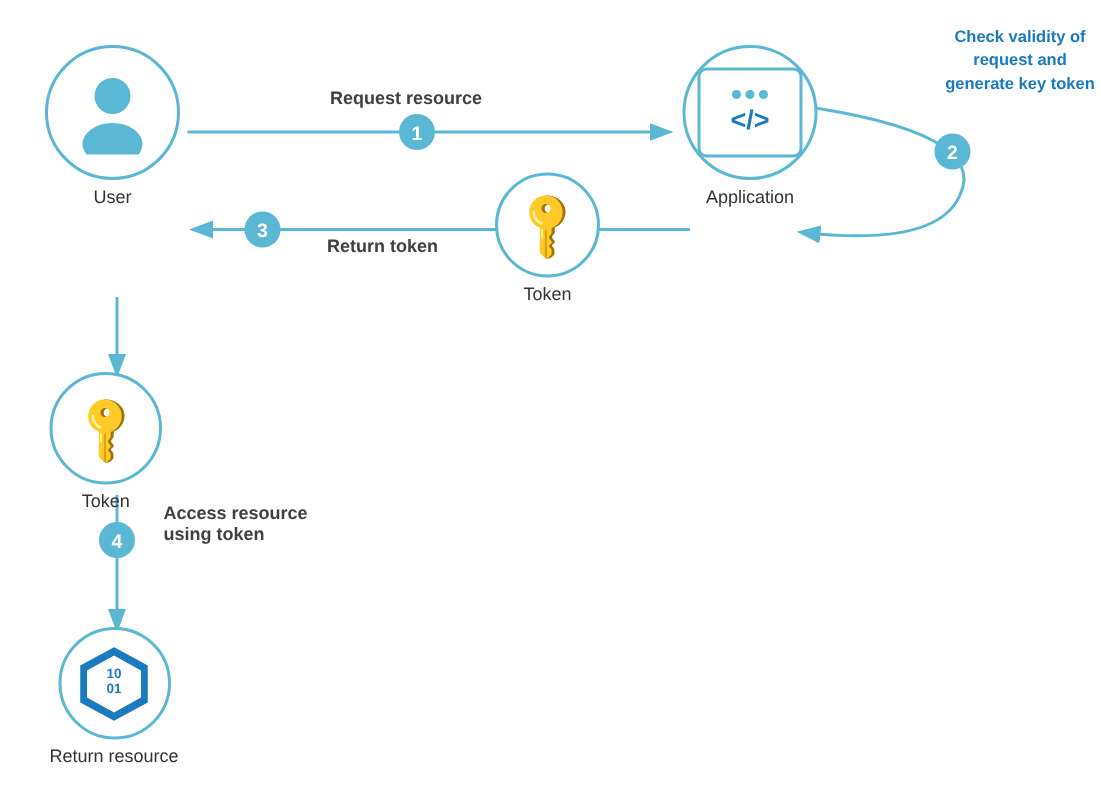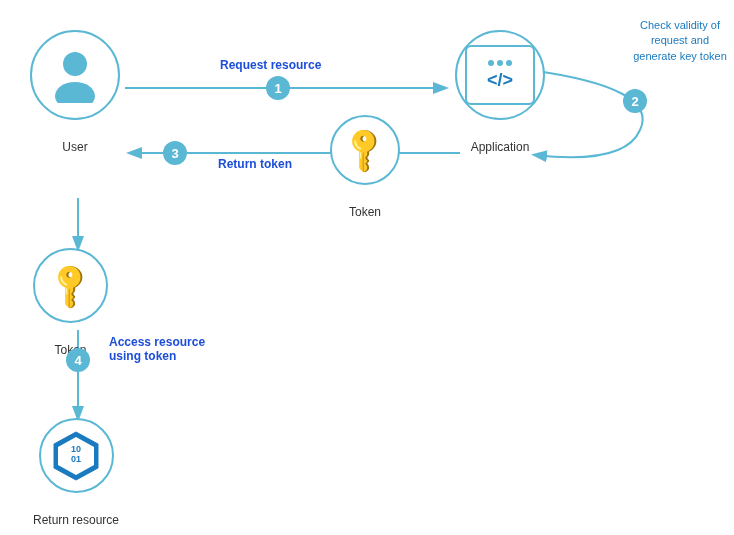--- a/index.html
+++ b/index.html
@@ -46,25 +46,25 @@
       font-weight: bold;
       display: flex;
       align-items: center;
       justify-content: center;
       width: 24px;
       height: 24px;
     }
     .node-label {
       font-size: 12px;
       color: #333;
-      margin-top: 20px;
+      margin-top: 4px;
     }
     .step-label {
       font-size: 12px;
-      color: #1d4ed8;
+      color: #404040;
       font-weight: bold;
       position: absolute;
     }
     
     .app-box {
       background: #fff;
       border: 2px solid #5bb8d4;
       border-radius: 6px;
       width: 70px;
       height: 60px;
@@ -94,21 +94,21 @@
     .key-icon {
       font-size: 32px;
       color: #2bb5a0;
       transform: rotate(-45deg);
       display: inline-block;
     }
     
     .callout {
       font-size: 11px;
       color: #1a7abf;
-      font-weight: normal;
+      font-weight: bold;
       text-align: center;
       line-height: 1.4;
       position: absolute;
     }
   </style>
 </head>
 <body>
 
 <div class="diagram">
 

